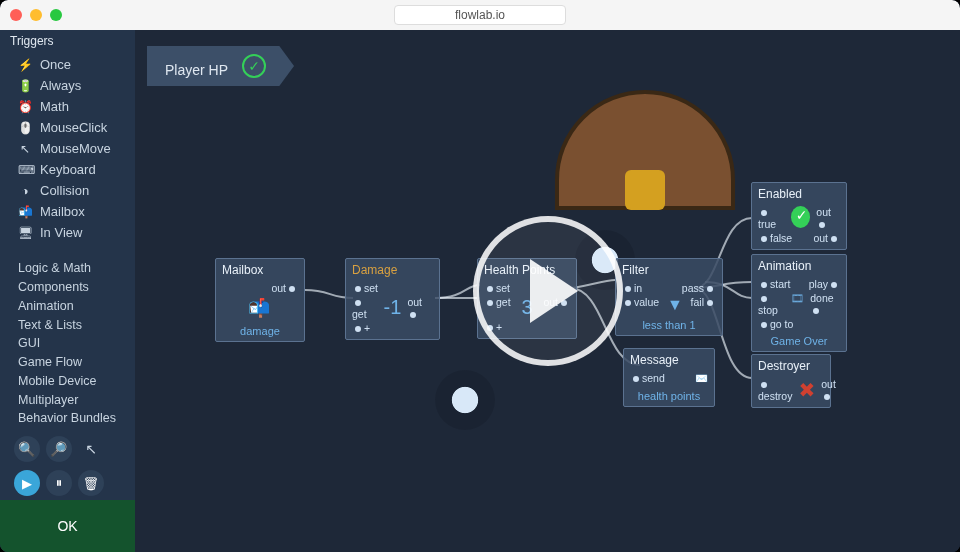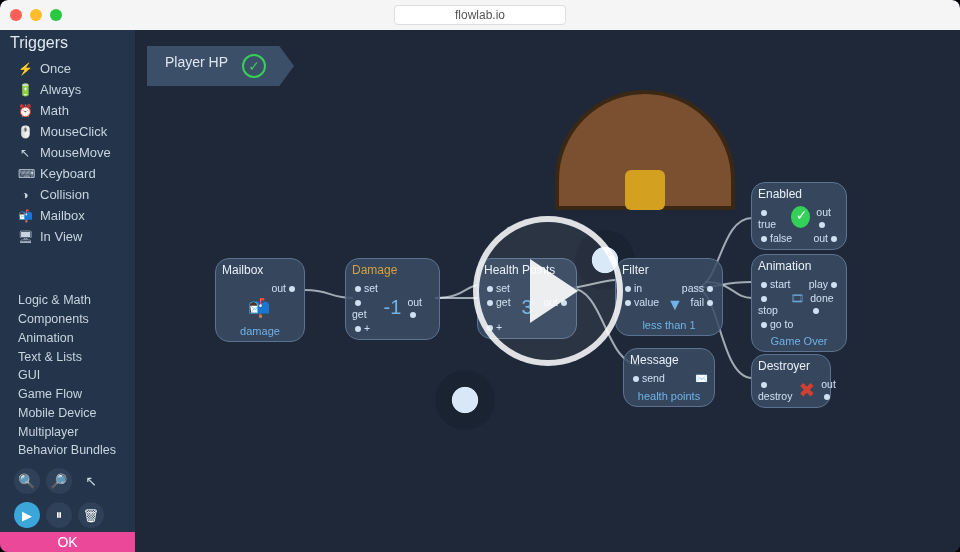--- a/index.html
+++ b/index.html
@@ -5,35 +5,35 @@
 * { margin:0; padding:0; box-sizing:border-box; font-family:-apple-system,BlinkMacSystemFont,"Segoe UI",Arial,sans-serif; }
 body { width:960px; height:552px; background:#000; overflow:hidden; border-radius:8px; }
 .window { width:100%; height:100%; background:#1a2332; display:flex; flex-direction:column; }
 .titlebar { height:30px; background:#f5f5f5; display:flex; align-items:center; padding:0 10px; border-radius:8px 8px 0 0; position:relative; }
 .traffic { display:flex; gap:8px; position:absolute; left:10px; }
 .dot { width:12px; height:12px; border-radius:50%; }
 .dot.red{background:#ff5f57}.dot.yellow{background:#ffbd2e}.dot.green{background:#28c840}
 .url { margin:16px auto; background:#fff; border:1px solid #ddd; border-radius:4px; padding:2px 60px; font-size:12px; color:#555; }
 .content { flex:1; display:flex; position:relative; background:#1f2b3d; }
 .sidebar { width:135px; background:#24344a; color:#c8d4e0; font-size:13px; display:flex; flex-direction:column; }
-.sect-header { padding:4px 10px; font-size:16px; color:#e0e8f0; }
+.sect-header { padding:4px 10px; font-size:12px; color:#e0e8f0; }
 .trigger-list { padding:2px 0; }
 .trigger-item { display:flex; align-items:center; gap:8px; padding:3px 18px; cursor:pointer; font-size:13px; }
 .trigger-item .ticon { width:14px; text-align:center; font-size:12px; }
 .cats { margin-top:auto; padding:4px 10px 4px 18px; font-size:12.5px; line-height:1.5; }
 .cats div { cursor:pointer; }
 .toolbar-icons { display:flex; gap:6px; padding:4px 14px; }
 .tbicon { width:26px; height:26px; border-radius:50%; background:#2e4158; display:flex; align-items:center; justify-content:center; font-size:14px; cursor:pointer; }
 .playbar { display:flex; gap:6px; padding:4px 14px; }
 .pbicon { width:26px; height:26px; border-radius:50%; background:#3aa6d9; display:flex; align-items:center; justify-content:center; color:#fff; cursor:pointer; }
-.okbtn { background:#ec4899; color:#fff; text-align:center; padding:2px; font-size:14px; cursor:pointer; }
+.okbtn { background:#14532d; color:#fff; text-align:center; padding:18px; font-size:14px; cursor:pointer; }
 .canvas { flex:1; position:relative; background:#1e2838; overflow:hidden; }
-.bundle-tab { position:absolute; top:16px; left:12px; background:#3c4f68; color:#dfe7f0; padding:8px 28px 8px 18px; font-size:14px; display:flex; align-items:flex-start; gap:14px; clip-path:polygon(0 0,90% 0,100% 50%,90% 100%,0 100%); }
+.bundle-tab { position:absolute; top:16px; left:12px; background:#3c4f68; color:#dfe7f0; padding:8px 28px 8px 18px; font-size:14px; display:flex; align-items:flex-end; gap:14px; clip-path:polygon(0 0,90% 0,100% 50%,90% 100%,0 100%); }
 .check-circle { width:24px; height:24px; border:2px solid #34d058; border-radius:50%; display:flex; align-items:center; justify-content:center; color:#34d058; font-size:14px; }
-.node { position:absolute; background:rgba(58,75,100,0.85); border:1px solid #5b7290; border-radius:14px; color:#cfe0f2; font-size:11px; padding:4px 6px; }
+.node { position:absolute; background:rgba(58,75,100,0.85); border:1px solid #5b7290; border-radius:2px; color:#cfe0f2; font-size:11px; padding:4px 6px; }
 .node .title { font-size:12px; color:#e8f0f8; margin-bottom:4px; }
 .node .sub { color:#6fb3e8; text-align:center; font-size:11px; margin-top:4px; }
 .node .row { display:flex; justify-content:space-between; font-size:10.5px; padding:1px 0; gap:6px; }
 .node .bignum { font-size:20px; color:#6fb3e8; text-align:center; }
 .port-dot { display:inline-block; width:6px; height:6px; border-radius:50%; background:#cfe0f2; margin:0 3px; vertical-align:middle; }
 .big-icon { text-align:center; font-size:18px; padding:2px 0; }
 .wire { position:absolute; pointer-events:none; }
 .wire path { stroke:#e8f0f8; stroke-width:2; fill:none; opacity:0.65; }
 .bg-chest { position:absolute; top:60px; left:420px; width:180px; height:120px; background:#7a5030; border-radius:90px 90px 0 0; border:4px solid #3a2815; }
 .bg-lock { position:absolute; top:140px; left:490px; width:40px; height:40px; background:#d4a020; border-radius:6px; }

